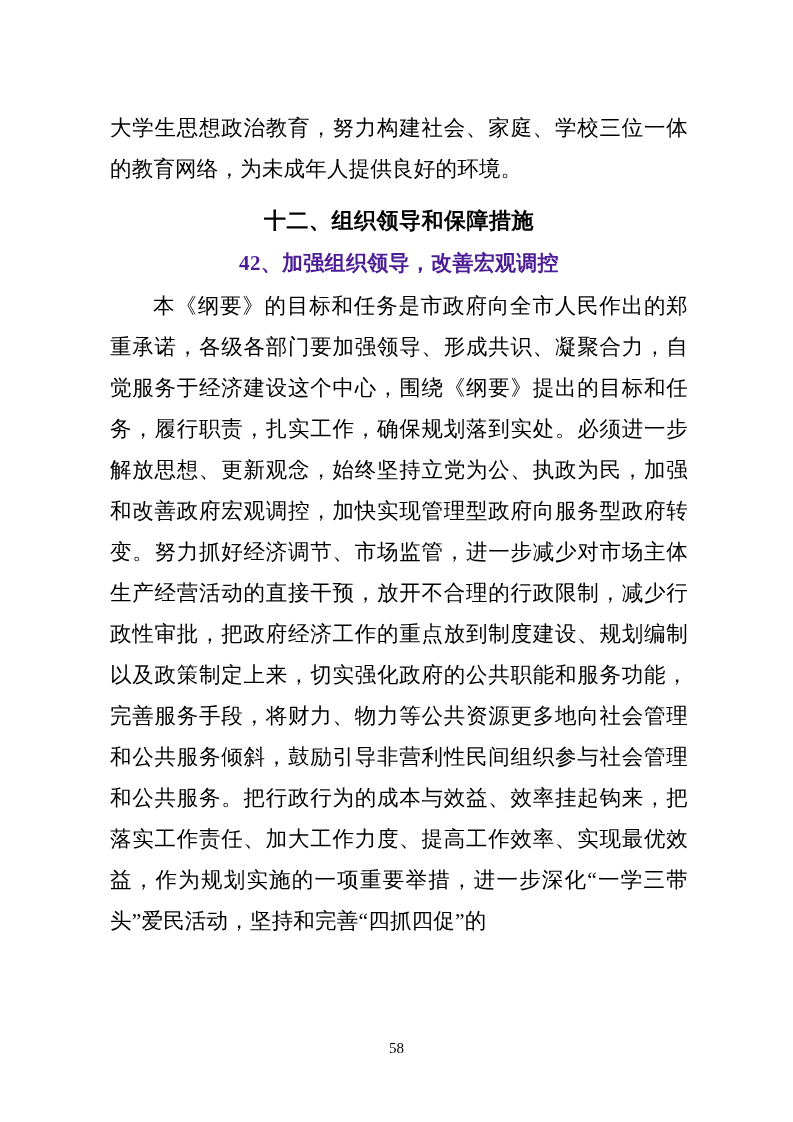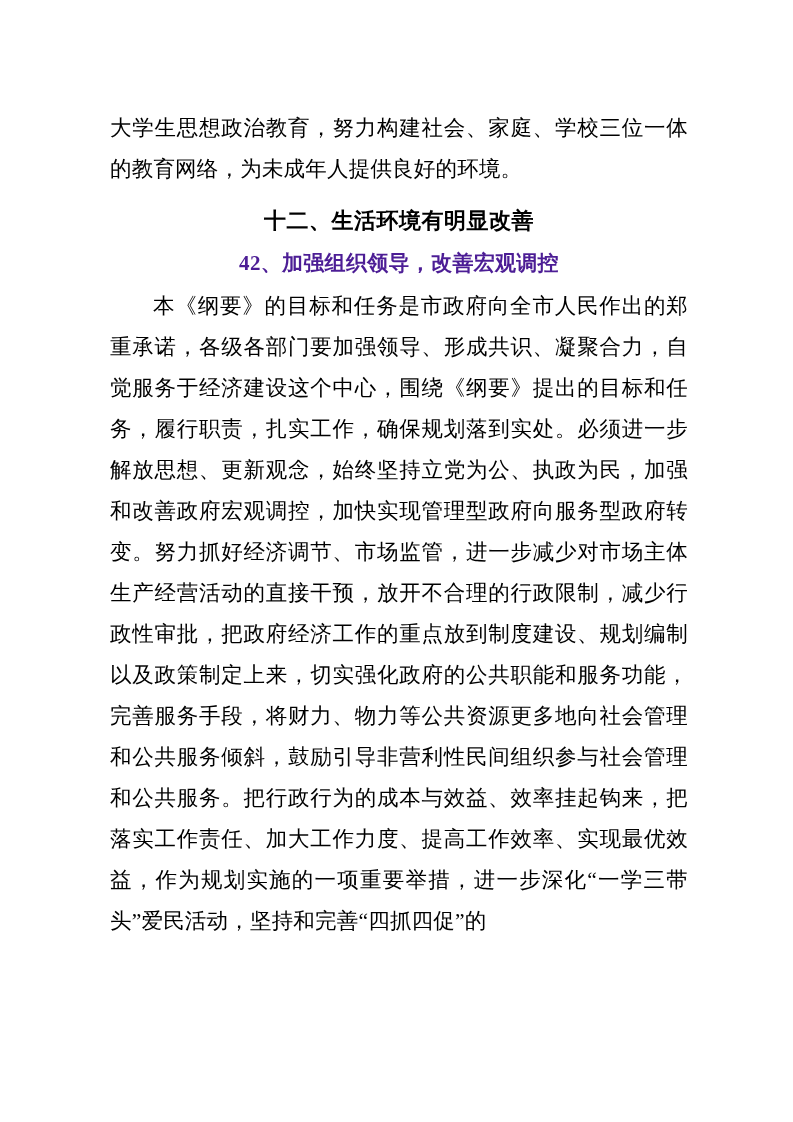--- a/index.html
+++ b/index.html
@@ -65,17 +65,18 @@
     font-size: 15px;
     color: #000000;
   }
 </style>
 </head>
 <body>
 
 <div class="page">
   <div class="content">
     <p class="para">大学生思想政治教育，努力构建社会、家庭、学校三位一体的教育网络，为未成年人提供良好的环境。</p>
-    <h2 class="heading1">十二、生活环境有明显改善</h2>
+    <h2 class="heading1">十二、组织领导和保障措施</h2>
     <h3 class="heading2">42、加强组织领导，改善宏观调控</h3>
     <p class="para indent">本《纲要》的目标和任务是市政府向全市人民作出的郑重承诺，各级各部门要加强领导、形成共识、凝聚合力，自觉服务于经济建设这个中心，围绕《纲要》提出的目标和任务，履行职责，扎实工作，确保规划落到实处。必须进一步解放思想、更新观念，始终坚持立党为公、执政为民，加强和改善政府宏观调控，加快实现管理型政府向服务型政府转变。努力抓好经济调节、市场监管，进一步减少对市场主体生产经营活动的直接干预，放开不合理的行政限制，减少行政性审批，把政府经济工作的重点放到制度建设、规划编制以及政策制定上来，切实强化政府的公共职能和服务功能，完善服务手段，将财力、物力等公共资源更多地向社会管理和公共服务倾斜，鼓励引导非营利性民间组织参与社会管理和公共服务。把行政行为的成本与效益、效率挂起钩来，把落实工作责任、加大工作力度、提高工作效率、实现最优效益，作为规划实施的一项重要举措，进一步深化“一学三带头”爱民活动，坚持和完善“四抓四促”的</p>
   </div>
+  <div class="page-number">58</div>
 </div>
 
 </body></html>

